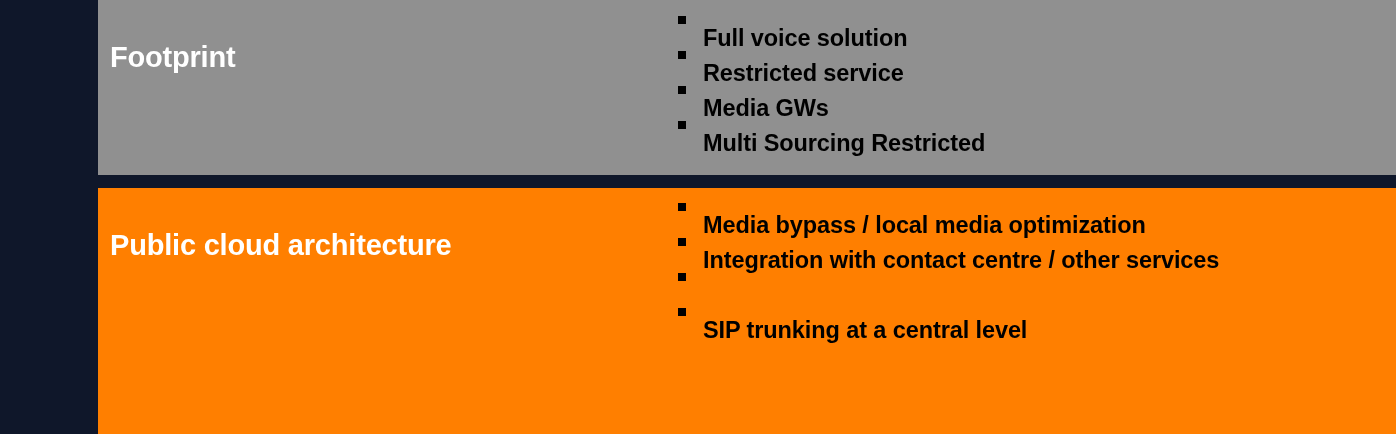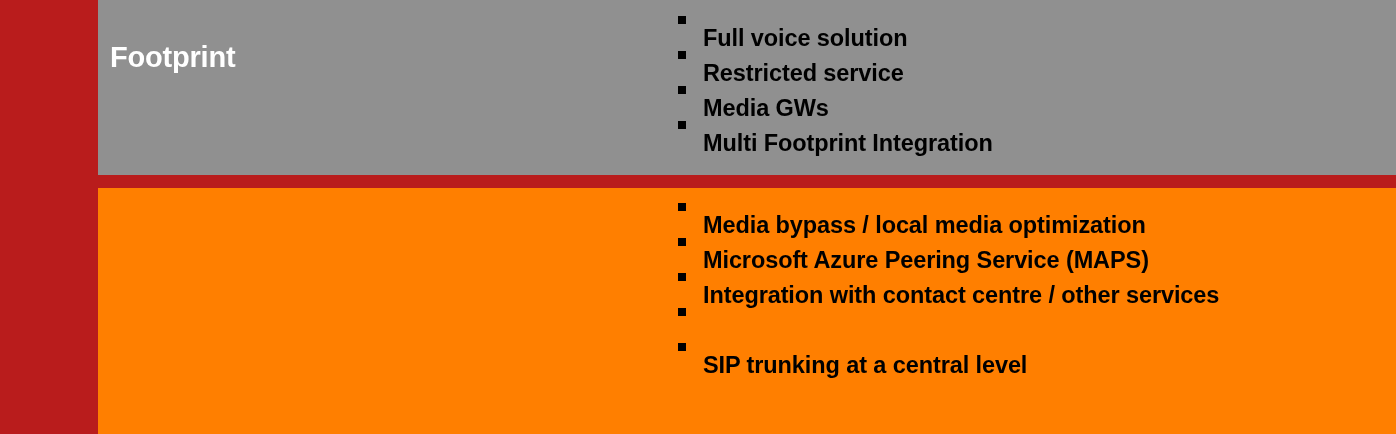--- a/index.html
+++ b/index.html
@@ -4,21 +4,21 @@
 <style>
   html, body {
     margin: 0;
     padding: 0;
     background: #000000;
   }
   #slide {
     position: relative;
     width: 1396px;
     height: 434px;
-    background: #b91c1c;
+    background: #0f172a;
     overflow: hidden;
     font-family: "Liberation Sans", sans-serif;
     -webkit-font-smoothing: antialiased;
   }
 
   .panel {
     position: absolute;
     left: 98px;
     right: 0;
     display: flex;
@@ -104,34 +104,31 @@
       <li class="bullet-item">
         <span class="bullet-marker"></span>
         <span class="bullet-text">Restricted service</span>
       </li>
       <li class="bullet-item">
         <span class="bullet-marker"></span>
         <span class="bullet-text">Media GWs</span>
       </li>
       <li class="bullet-item">
         <span class="bullet-marker"></span>
-        <span class="bullet-text">Multi Footprint Integration</span>
+        <span class="bullet-text">Multi Sourcing Restricted</span>
       </li>
     </ul>
   </section>
 
   <section class="panel" id="panel-public-cloud">
+    <h2 class="panel-title">Public cloud architecture</h2>
     <ul class="bullet-list">
       <li class="bullet-item">
         <span class="bullet-marker"></span>
         <span class="bullet-text">Media bypass / local media optimization</span>
-      </li>
-      <li class="bullet-item">
-        <span class="bullet-marker"></span>
-        <span class="bullet-text">Microsoft Azure Peering Service (MAPS)</span>
       </li>
       <li class="bullet-item">
         <span class="bullet-marker"></span>
         <span class="bullet-text">Integration with contact centre / other services</span>
       </li>
       <li class="bullet-item">
         <span class="bullet-marker"></span>
       </li>
       <li class="bullet-item">
         <span class="bullet-marker"></span>

